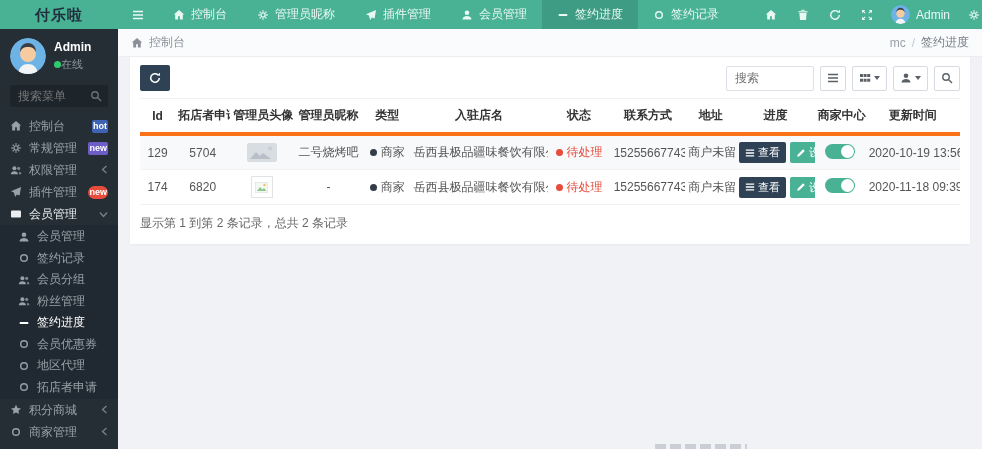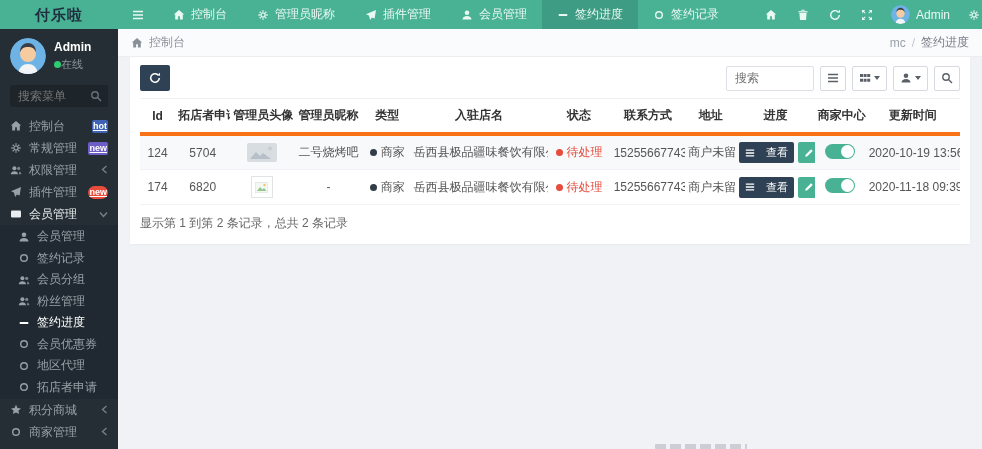--- a/index.html
+++ b/index.html
@@ -22,21 +22,21 @@
   .dot.green { background:#2ecc71; }
   .side-search { position:relative; margin:4px 10px 8px; }
   .side-search input { width:100%; height:22px; background:#1d252b; border:none; border-radius:2px; color:#aab2b8; font-size:12px; padding:0 20px 0 8px; outline:none; }
   .side-search .s-ic { position:absolute; right:6px; top:5px; color:#6a737a; }
   .s-item { height:22px; display:flex; align-items:center; gap:7px; padding:0 10px; color:#97a1a8; cursor:pointer; }
   .s-item .lbl { white-space:nowrap; font-size:12px; }
   .s-item.active-parent .lbl, .s-item.active-parent .ic { color:#e9edef; }
   .s-item.active .lbl, .s-item.active .ic { color:#ffffff; }
   .submenu { background:#202931; padding:1px 0; }
   .submenu .s-item { padding-left:18px; height:21.5px; }
-  .badge { margin-left:auto; font-size:9px; line-height:1; padding:2px 1px; border-radius:2px; color:#fff; font-weight:bold;text-decoration:underline; }
+  .badge { margin-left:auto; font-size:9px; line-height:1; padding:2px 1px; border-radius:2px; color:#fff; font-weight:bold; }
   .badge.hot { background:#3f63b4; }
   .badge.new-purple { background:#6c5dc7; }
   .badge.new-red { background:#e74c3c; border-radius:7px; }
   .chev { margin-left:auto; color:#78828a; }
 
   
   .topnav { position:absolute; left:118px; top:0; width:864px; height:29px; background:#49b295; display:flex; align-items:stretch; color:#e9f8f2; z-index:2; }
   .tn-burger { display:flex; align-items:center; padding:0 14px; cursor:pointer; }
   .tn-item { display:flex; align-items:center; gap:6px; padding:0 15px; cursor:pointer; font-size:12px; white-space:nowrap; }
   .tn-item.active { background:#3d9c83; }
@@ -61,21 +61,21 @@
   .caret { width:0; height:0; border-left:3.5px solid transparent; border-right:3.5px solid transparent; border-top:4px solid #5a6068; display:inline-block; }
 
   table { width:100%; border-collapse:collapse; font-size:12px; color:#555; table-layout:fixed; }
   thead th { font-weight:bold; color:#333; padding:8px 3px; border-top:1px solid #eef0f3; border-bottom:4px solid #f97316; text-align:center; white-space:nowrap; overflow:hidden; }
   tbody td { padding:6px 3px; text-align:center; border-bottom:1px solid #f1f2f5; white-space:nowrap; overflow:hidden; }
   tbody tr.odd { background:#f8f9fb; }
   .cell-flex { display:inline-flex; align-items:center; gap:4px; }
   .type-dot { background:#333d47; }
   .status-red { color:#e74c3c; }
   .status-red .dot { background:#e74c3c; }
-  .btn-sm { display:inline-flex; align-items:center; gap:11px; border:none; border-radius:2px; color:#fff; font-size:11px; padding:3px 6px; cursor:pointer; }
+  .btn-sm { display:inline-flex; align-items:center; gap:3px; border:none; border-radius:2px; color:#fff; font-size:11px; padding:3px 6px; cursor:pointer; }
   .btn-view { background:#2f4154; }
   .btn-set { background:#49b295; margin-left:4px; }
   .toggle { width:30px; height:15px; border-radius:8px; background:#49b295; position:relative; display:inline-block; cursor:pointer; }
   .toggle .knob { position:absolute; right:1px; top:1px; width:13px; height:13px; border-radius:50%; background:#fff; }
   .thumb1 { display:inline-block; width:30px; height:19px; border-radius:2px; overflow:hidden; vertical-align:middle; }
   .thumb2 { display:inline-flex; width:22px; height:22px; background:#fff; border:1px solid #e1e3e6; align-items:center; justify-content:center; vertical-align:middle; }
   .summary { color:#666; margin-top:10px; text-align:left; }
 
   .watermark-strip { position:absolute; left:537px; top:387px; width:92px; height:5px; overflow:hidden;
     background:repeating-linear-gradient(90deg,#c2c5cc 0 11px, transparent 11px 15px); border-radius:1px; opacity:.8; }
@@ -477,21 +477,21 @@
           <th>状态</th>
           <th>联系方式</th>
           <th>地址</th>
           <th>进度</th>
           <th>商家中心</th>
           <th>更新时间</th>
         </tr>
       </thead>
       <tbody>
         <tr class="odd">
-          <td>124</td>
+          <td>129</td>
           <td>5704</td>
           <td>
             <span class="thumb1">
               <svg width="30" height="19">
                   <rect width="30" height="19" fill="#d8dde2"></rect>
                   <path d="M3 16l6-7 4 4 3-3 8 6z" fill="#b7c0c8"></path>
                   <circle cx="23" cy="5.5" r="2" fill="#c6cdd4"></circle>
                 </svg>
             </span>
           </td>

